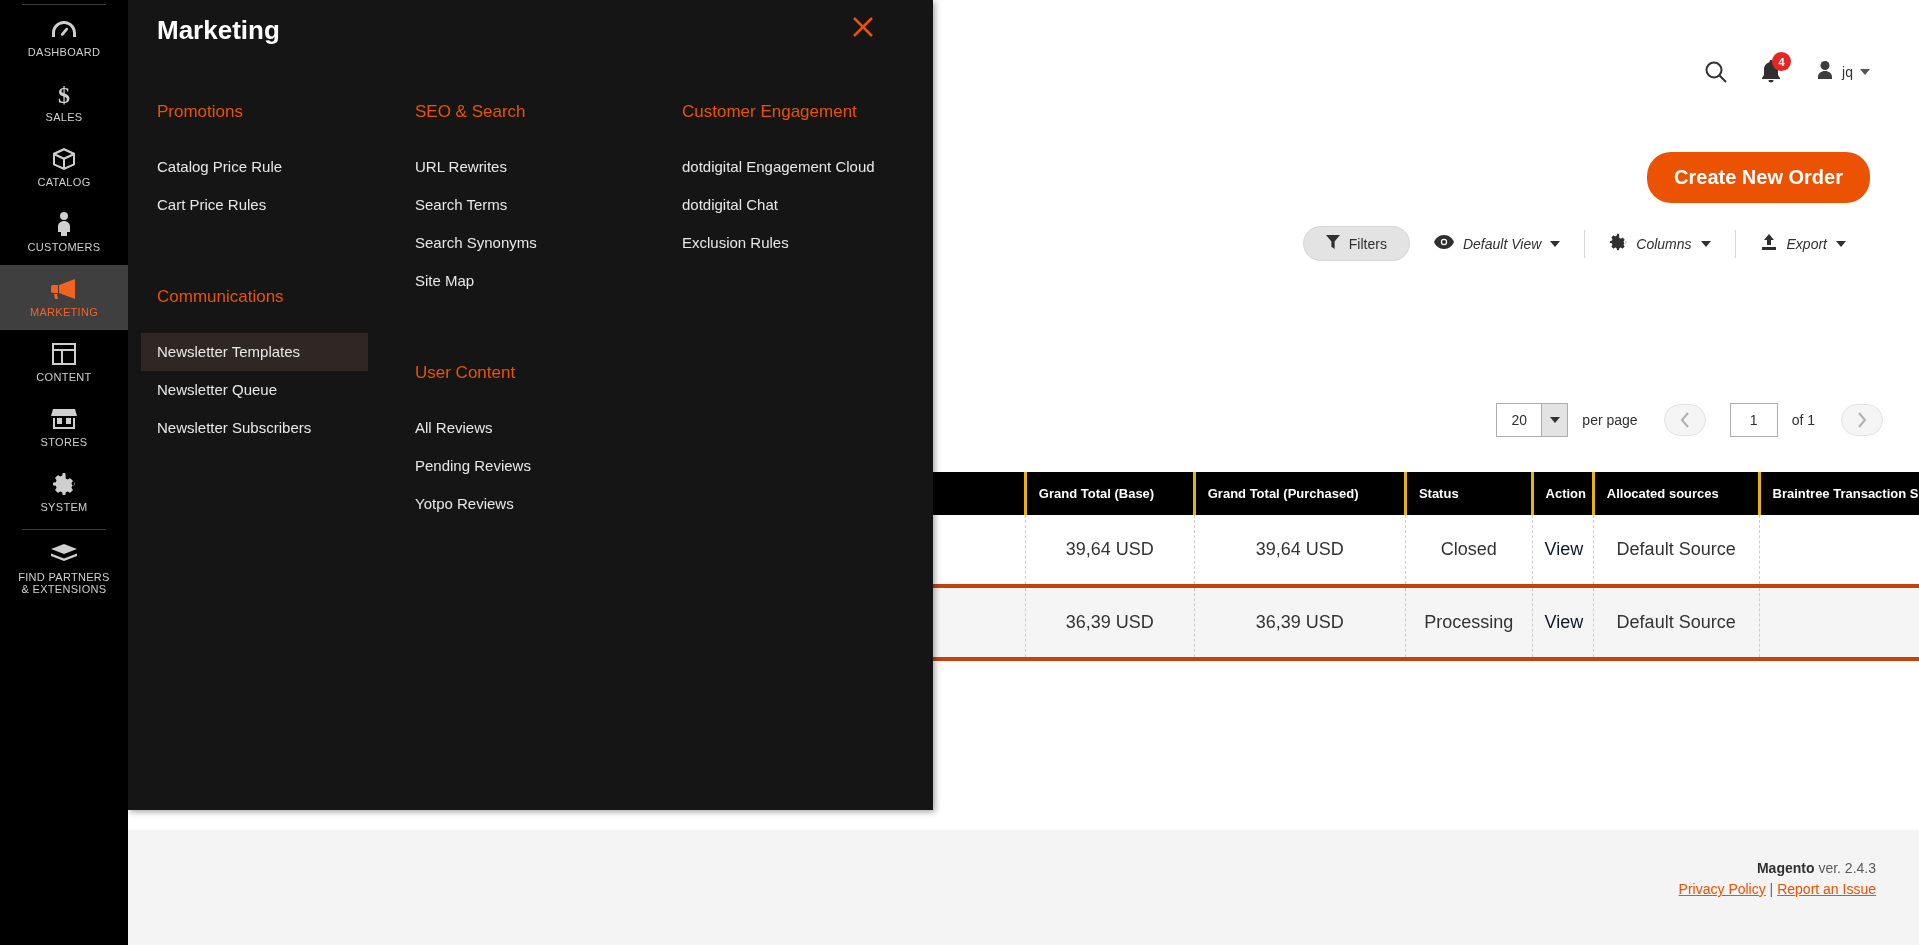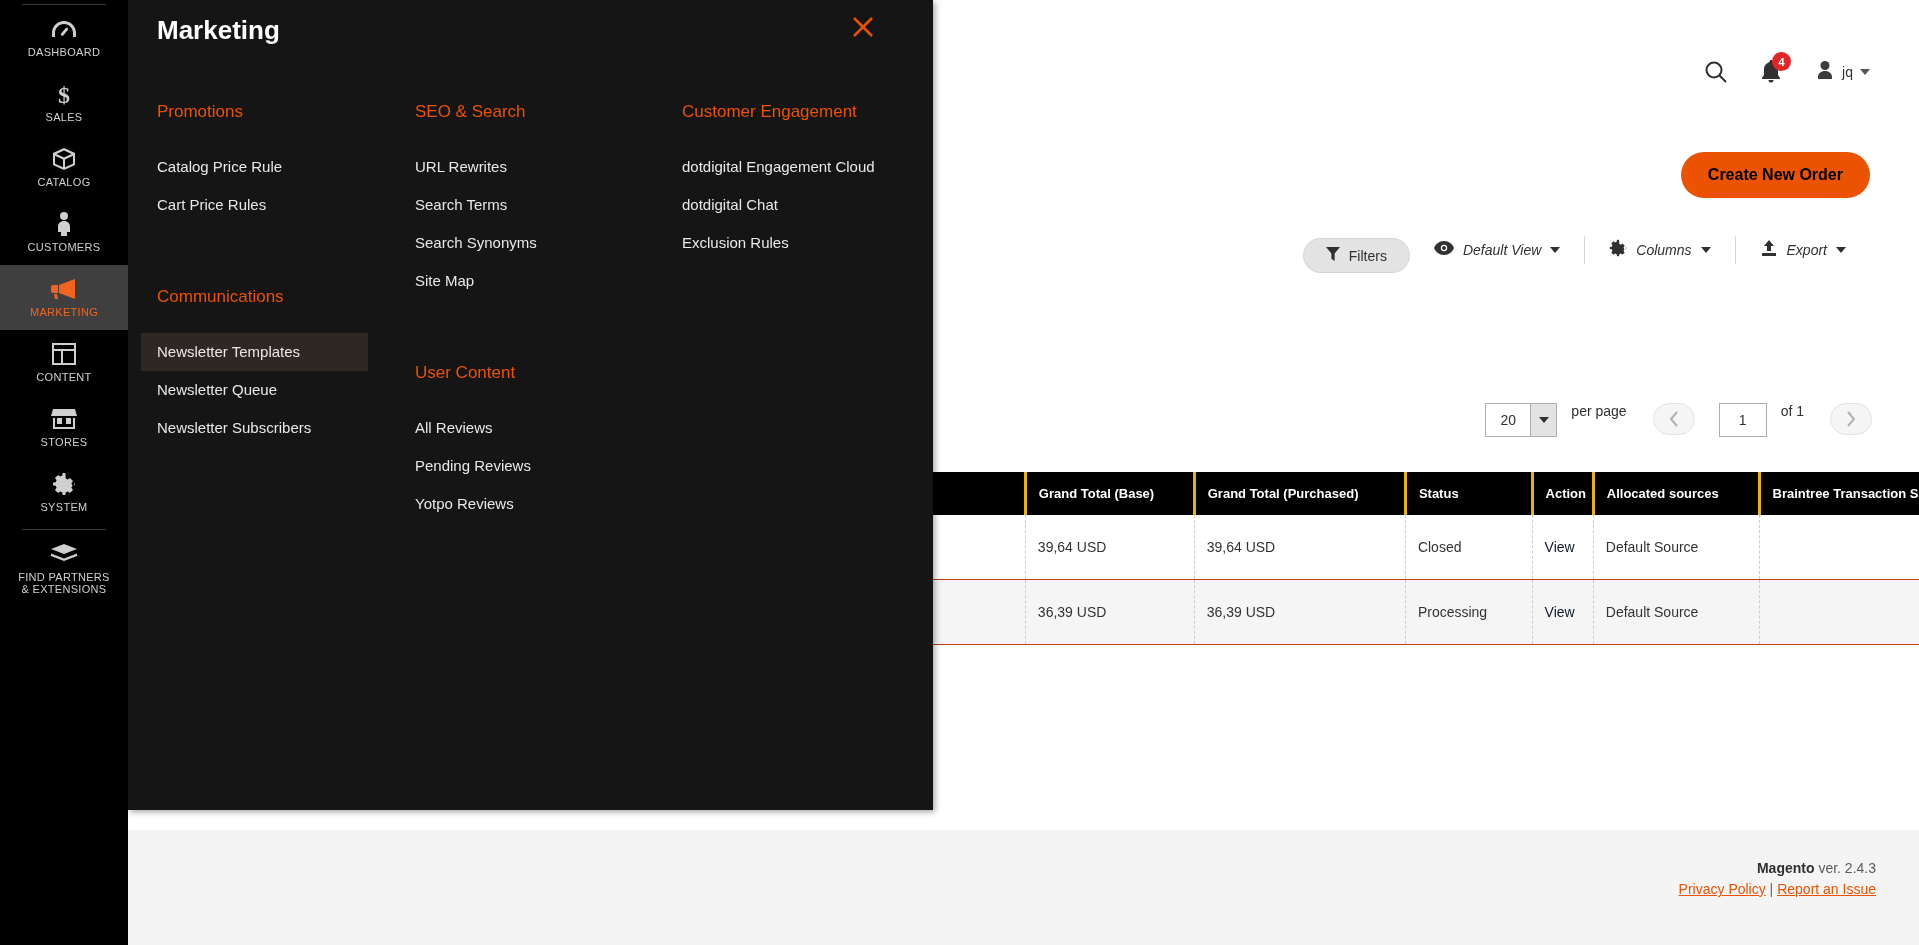--- a/index.html
+++ b/index.html
@@ -90,55 +90,55 @@
   }
 
   
   .content {
     position: absolute; left: 128px; top: 116px;
     width: 1791px; height: 714px;
     background: #ffffff;
   }
   .btn-primary {
     position: absolute; right: 49px; top: 36px;
-    background: #eb5202; color: #000000;
+    background: #eb5202; color: #ffffff;
     border: none; border-radius: 24px;
     padding: 14px 27px;
-    font-size: 16px; font-weight: bold;
+    font-size: 20px; font-weight: bold;
     font-family: "Liberation Sans", sans-serif;
     cursor: pointer;
   }
 
   .grid-toolbar {
     position: absolute; right: 49px; top: 110px;
     display: flex; align-items: center; gap: 0;
   }
   .filters-pill {
     background: #e3e3e3; border: 1px solid #d6d6d6;
     border-radius: 18px; padding: 8px 22px;
     display: flex; align-items: center; gap: 9px;
-    font-size: 14px; color: #303030; cursor: pointer; margin-top: 12px;
+    font-size: 14px; color: #303030; cursor: pointer;
   }
   .tb-group {
     display: flex; align-items: center; gap: 9px;
     padding: 0 24px; font-size: 14px; color: #303030;
     cursor: pointer;
     font-style: italic;
   }
   .tb-div { width: 1px; height: 28px; background: #d6d6d6; }
   .caret-sm {
     width: 0; height: 0;
     border-left: 5px solid transparent;
     border-right: 5px solid transparent;
     border-top: 6px solid #303030;
   }
 
   .pager {
-    position: absolute; right: 47px; top: 304px;
-    display: flex; gap: 0;
+    position: absolute; right: 36px; top: 304px;
+    display: flex; align-items: center; gap: 0;
     transform: translateY(-50%);
   }
   .perpage-box {
     display: flex; align-items: stretch;
     border: 1px solid #adadad; background: #fff;
     height: 34px;
   }
   .perpage-val {
     width: 44px; display: flex; align-items: center; justify-content: center;
     font-size: 14px; color: #303030;
@@ -172,25 +172,26 @@
   }
   table.grid { border-collapse: collapse; width: 1868px; table-layout: fixed; }
   table.grid thead th {
     background: #000000; color: #ffffff;
     font-size: 13px; font-weight: bold;
     text-align: left; padding: 14px 12px;
     border-right: 3px solid #eab308;
     white-space: nowrap;
   }
   table.grid tbody td {
-    font-size: 14px; color: #333;
+    font-size: 18px; color: #333;
     padding: 24px 12px;
     border-right: 1px dashed #cccccc;
-    border-bottom: 1px solid #c2410c;
+    border-bottom: 4px solid #c2410c;
     vertical-align: middle;
+    text-align: center;
   }
   table.grid tbody tr.alt td { background: #f5f5f5; }
   .link-view { color: #0f172a; cursor: pointer; }
 
   .footer {
     position: absolute; left: 128px; top: 830px;
     width: 1791px; height: 115px;
     background: #f4f4f4;
     text-align: right;
     padding: 30px 43px 0 0;

